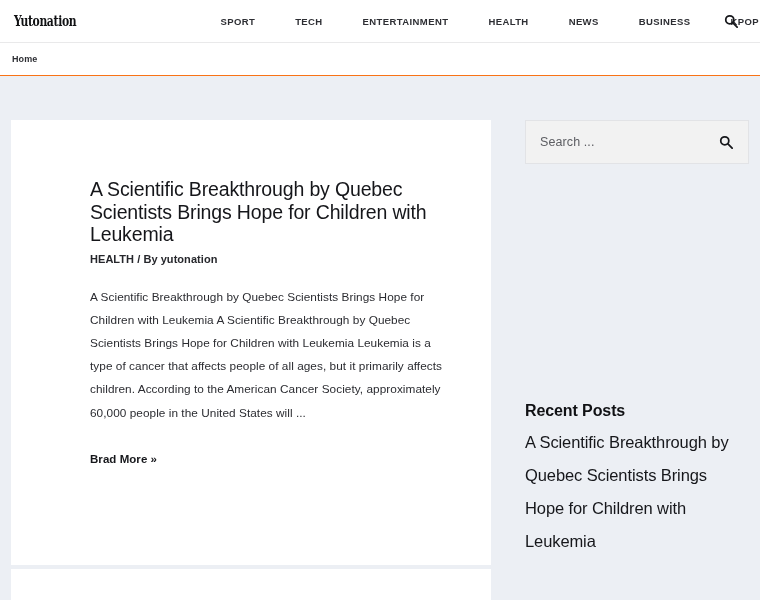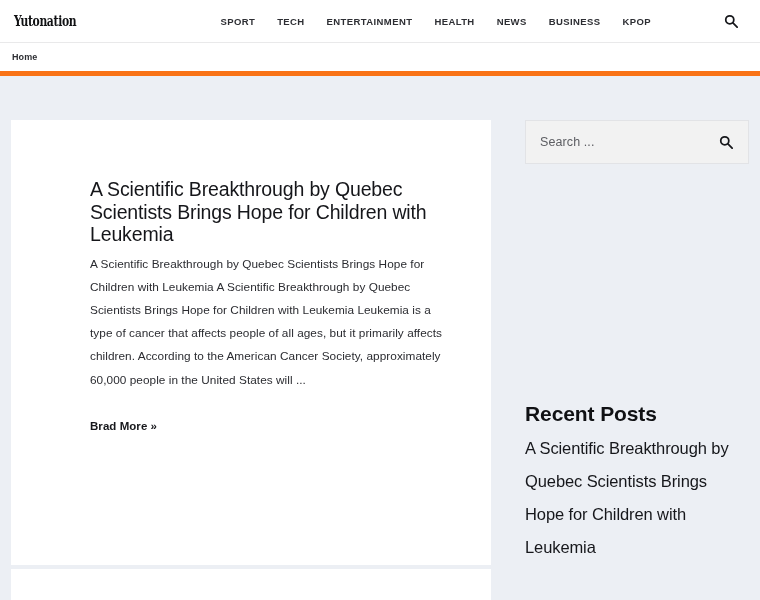--- a/index.html
+++ b/index.html
@@ -36,21 +36,21 @@
     color: #111214;
     transform: scaleX(0.72);
     transform-origin: left center;
     white-space: nowrap;
     cursor: pointer;
   }
 
   .main-nav {
     display: flex;
     align-items: center;
-    gap: 22px;
+    gap: 40px;
     margin-left: 120px;
   }
 
   .nav-link {
     font-size: 9.5px;
     font-weight: 700;
     letter-spacing: 0.4px;
     color: #2d2e33;
     text-transform: uppercase;
     white-space: nowrap;
@@ -70,21 +70,21 @@
     justify-content: center;
     cursor: pointer;
     background: none;
     border: none;
   }
 
   
   .breadcrumb-bar {
     height: 33px;
     background: #ffffff;
-    border-bottom: 5px solid #f97316;
+    border-bottom: 1px solid #f97316;
     display: flex;
     align-items: center;
     padding-left: 12px;
   }
 
   .breadcrumb-link {
     font-size: 9px;
     font-weight: 700;
     color: #2d2e33;
     letter-spacing: 0.1px;
@@ -199,21 +199,21 @@
     align-items: center;
     justify-content: center;
     background: none;
     border: none;
     cursor: pointer;
   }
 
   .recent-posts { margin-top: 238px; }
 
   .widget-title {
-    font-size: 21px;
+    font-size: 16px;
     font-weight: 700;
     color: #101114;
     letter-spacing: -0.1px;
     margin-bottom: 6px;
   }
 
   .recent-list { list-style: none; }
 
   .recent-link {
     display: block;
@@ -260,20 +260,26 @@
 
 <div class="page-wrap">
 
   <main class="content-col">
 
     <article class="article-card">
       <div class="article-inner">
 
         <h2 class="article-title">A Scientific Breakthrough by Quebec Scientists Brings Hope for Children with Leukemia</h2>
 
+        <div class="article-meta">
+          <span class="meta-cat">HEALTH</span>
+          <span class="meta-sep">/</span>
+          <span class="meta-by">By</span>
+          <span class="meta-author">yutonation</span>
+        </div>
 
         <p class="article-excerpt">A Scientific Breakthrough by Quebec Scientists Brings Hope for Children with Leukemia A Scientific Breakthrough by Quebec Scientists Brings Hope for Children with Leukemia Leukemia is a type of cancer that affects people of all ages, but it primarily affects children. According to the American Cancer Society, approximately 60,000 people in the United States will ...</p>
 
         <a class="read-more">Brad More »</a>
       </div>
     </article>
 
     <div class="card-divider"></div>
     <div class="article-card-next"></div>
   </main>

